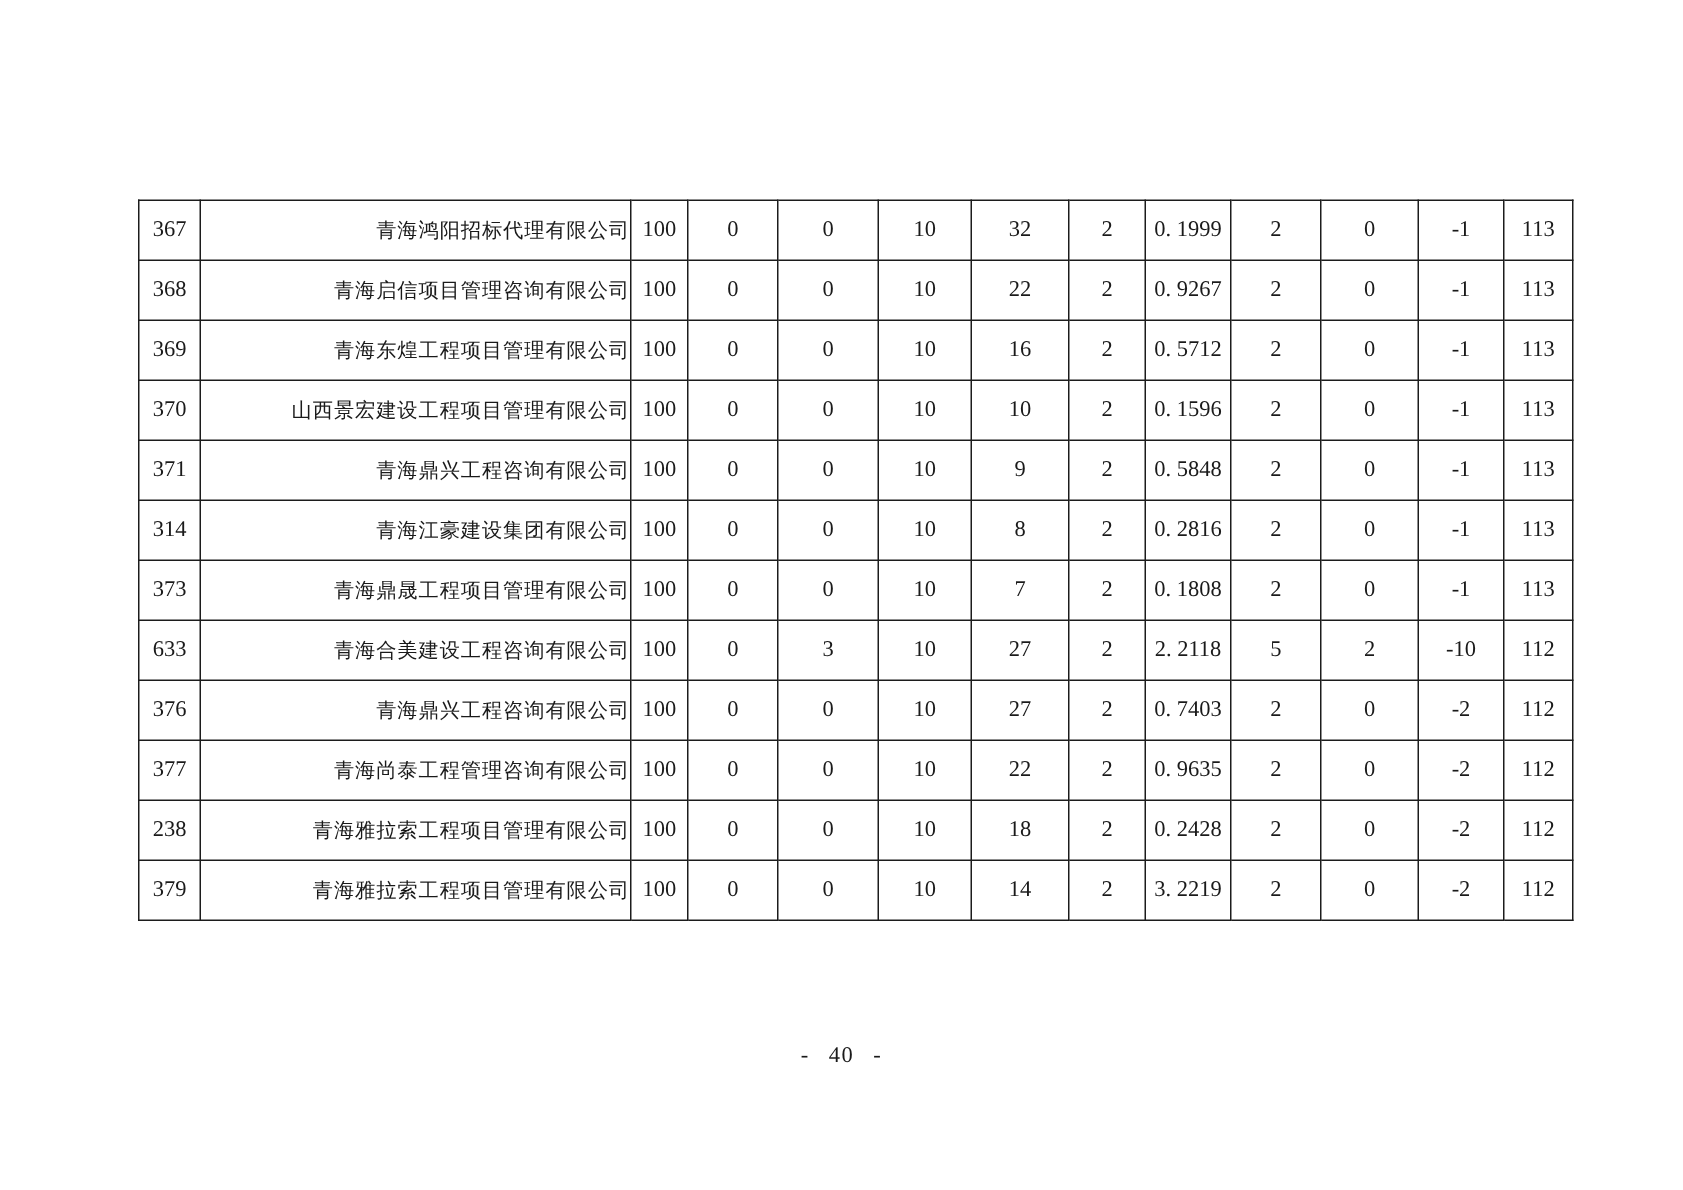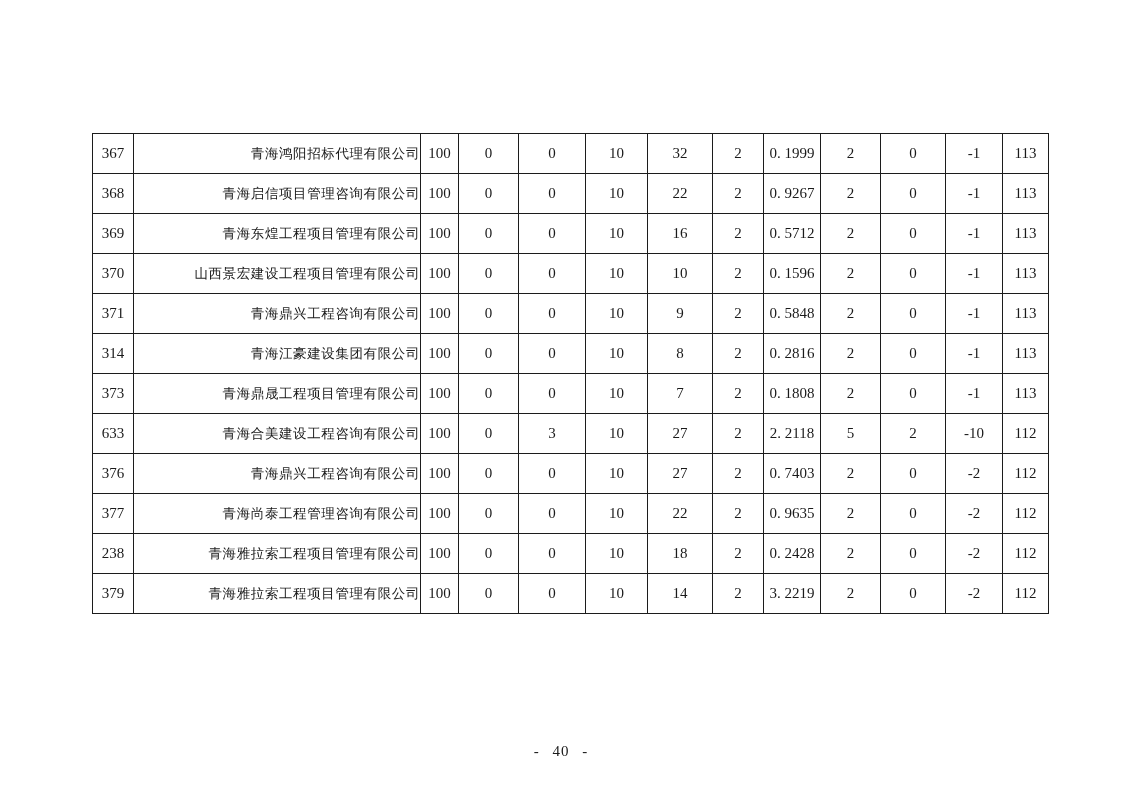--- a/index.html
+++ b/index.html
@@ -36,21 +36,21 @@
     overflow: hidden;
   }
   table.score-table td.company {
     text-align: right;
     padding-left: 3px;
     font-size: 13.5px;
     letter-spacing: 0.6px;
   }
   .page-number {
     position: absolute;
-    top: 731px;
+    top: 684px;
     left: 0;
     width: 100%;
     text-align: center;
     font-size: 15px;
     word-spacing: 8px;
     letter-spacing: 1px;
   }
 </style>
 </head>
 <body>

